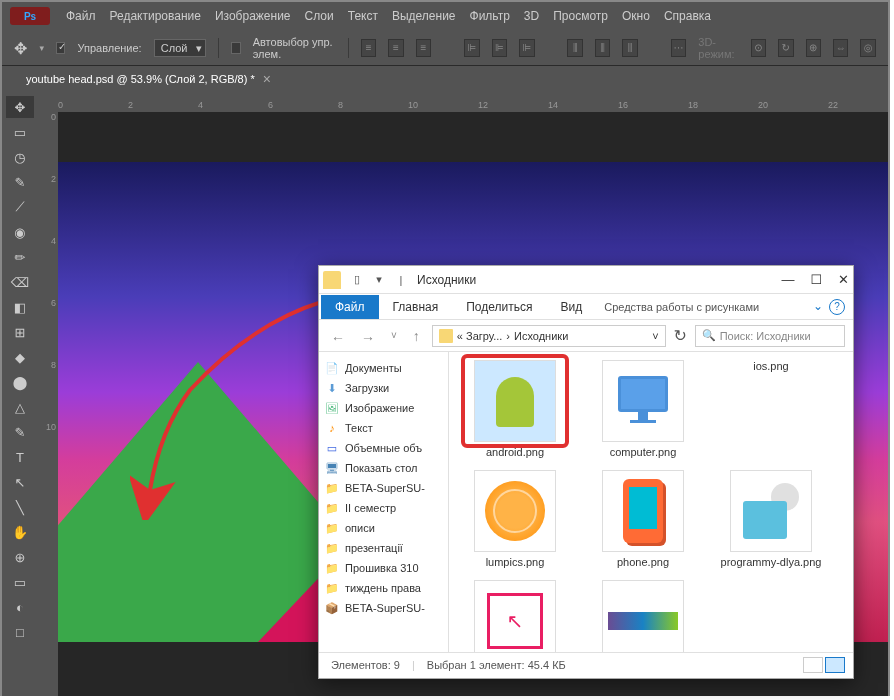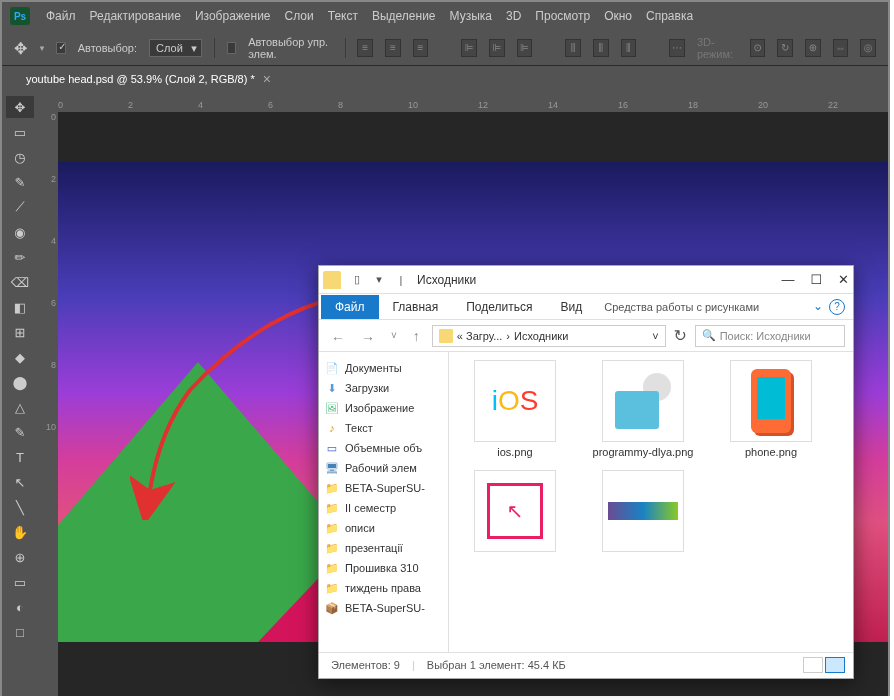--- a/index.html
+++ b/index.html
@@ -1,19 +1,19 @@
 <!DOCTYPE html>
 <html><head>
 <meta charset="utf-8">
 <style>
 *{margin:0;padding:0;box-sizing:border-box;font-family:Tahoma,Arial,sans-serif}
 body{width:894px;height:700px;background:#fff;position:relative;overflow:hidden}
 .ps{width:890px;height:696px;border:2px solid #888;background:#535353}
 .ps-top{height:28px;background:#535353;display:flex;align-items:center;padding:0 8px;gap:4px}
-.ps-logo{width:20px;height:18px;background:#14532d;border-radius:3px;display:flex;align-items:center;justify-content:center;color:#31a8ff;font-size:10px;font-weight:bold}
+.ps-logo{width:40px;height:18px;background:#7f1d1d;border-radius:3px;display:flex;align-items:center;justify-content:center;color:#31a8ff;font-size:10px;font-weight:bold}
 .ps-menu{display:flex;gap:14px;margin-left:12px;color:#ccc;font-size:12px}
 .ps-menu span{cursor:default}
 .ps-options{height:36px;background:#535353;display:flex;align-items:center;padding:0 12px;gap:12px;color:#ccc;font-size:11px;border-bottom:1px solid #2a2a2a}
 .ps-move{width:18px;height:18px;position:relative}
 .ps-move::before{content:"✥";color:#ccc;font-size:16px}
 .ps-chk{width:12px;height:12px;background:#3a3a3a;border:1px solid #666;display:inline-block;position:relative}
 .ps-chk.on::after{content:"✓";position:absolute;top:-2px;left:1px;color:#ccc;font-size:10px}
 .ps-sel{background:#3a3a3a;border:1px solid #666;padding:2px 18px 2px 6px;color:#ccc;font-size:11px;position:relative}
 .ps-sel::after{content:"▾";position:absolute;right:4px}
 .ps-divider{width:1px;height:20px;background:#3a3a3a}
@@ -96,32 +96,32 @@
 <div class="ps">
   <div class="ps-top">
     <div class="ps-logo">Ps</div>
     <div class="ps-menu" id="ps-menu">
         <span>Файл</span>
         <span>Редактирование</span>
         <span>Изображение</span>
         <span>Слои</span>
         <span>Текст</span>
         <span>Выделение</span>
-        <span>Музыка</span>
+        <span>Фильтр</span>
         <span>3D</span>
         <span>Просмотр</span>
         <span>Окно</span>
         <span>Справка</span>
       </div>
   </div>
   <div class="ps-options">
     <span class="ps-move"></span>
     <span style="color:#aaa;font-size:9px">▾</span>
     <span class="ps-chk on"></span>
-    <span>Автовыбор:</span>
+    <span>Управление:</span>
     <span class="ps-sel">Слой</span>
     <span class="ps-divider"></span>
     <span class="ps-chk"></span>
     <span>Автовыбор упр. элем.</span>
     <span class="ps-divider"></span>
     <span class="ps-iconbtn">≡</span>
     <span class="ps-iconbtn">≡</span>
     <span class="ps-iconbtn">≡</span>
     <span style="width:12px"></span>
     <span class="ps-iconbtn">⊫</span>
@@ -277,21 +277,21 @@
         <div class="fe-side-item">
           <span class="fe-side-icon" style="color: rgb(255, 140, 0);">♪</span>
           <span>Текст</span>
         </div>
         <div class="fe-side-item">
           <span class="fe-side-icon" style="color: rgb(65, 105, 225);">▭</span>
           <span>Объемные объ</span>
         </div>
         <div class="fe-side-item">
           <span class="fe-side-icon" style="color: rgb(70, 130, 180);">🖥</span>
-          <span>Рабочий элем</span>
+          <span>Показать стол</span>
         </div>
         <div class="fe-side-item">
           <span class="fe-side-icon" style="color: rgb(248, 215, 117);">📁</span>
           <span>BETA-SuperSU-</span>
         </div>
         <div class="fe-side-item">
           <span class="fe-side-icon" style="color: rgb(248, 215, 117);">📁</span>
           <span>II семестр</span>
         </div>
         <div class="fe-side-item">
@@ -309,40 +309,62 @@
         <div class="fe-side-item">
           <span class="fe-side-icon" style="color: rgb(248, 215, 117);">📁</span>
           <span>тиждень права</span>
         </div>
         <div class="fe-side-item">
           <span class="fe-side-icon" style="color: rgb(139, 69, 19);">📦</span>
           <span>BETA-SuperSU-</span>
         </div>
       </div>
     <div class="fe-files" id="fe-files">
-        <div class="fe-file">
-          <div class="fe-thumb">
-            <div class="ios"><span class="i">i</span><span class="o">O</span><span class="s">S</span></div>
-          </div>
+        <div class="fe-file selected">
+          <div class="fe-thumb">
+            <div class="android">
+              <div class="android-head"></div>
+              <div class="android-body"></div>
+            </div>
+          </div>
+          <div class="fe-fname">android.png</div>
+        </div>
+        <div class="fe-file">
+          <div class="fe-thumb">
+            <div class="computer">
+              <div class="computer-screen"></div>
+              <div class="computer-stand"></div>
+              <div class="computer-base"></div>
+            </div>
+          </div>
+          <div class="fe-fname">computer.png</div>
+        </div>
+        <div class="fe-file">
           <div class="fe-fname">ios.png</div>
+        </div>
+        <div class="fe-file">
+          <div class="fe-thumb">
+            <div class="orange"></div>
+          </div>
+          <div class="fe-fname">lumpics.png</div>
+        </div>
+        <div class="fe-file">
+          <div class="fe-thumb">
+            <div class="phone"></div>
+          </div>
+          <div class="fe-fname">phone.png</div>
         </div>
         <div class="fe-file">
           <div class="fe-thumb">
             <div class="box">
               <div class="box-disc"></div>
               <div class="box-body"></div>
             </div>
           </div>
           <div class="fe-fname">programmy-dlya.png</div>
-        </div>
-        <div class="fe-file">
-          <div class="fe-thumb">
-            <div class="phone"></div>
-          </div>
-          <div class="fe-fname">phone.png</div>
         </div>
         <div class="fe-file">
           <div class="fe-thumb">
             <div class="cursor-thumb">↖</div>
           </div>
           <div class="fe-fname"></div>
         </div>
         <div class="fe-file">
           <div class="fe-thumb">
             <div class="grad-thumb"></div>

